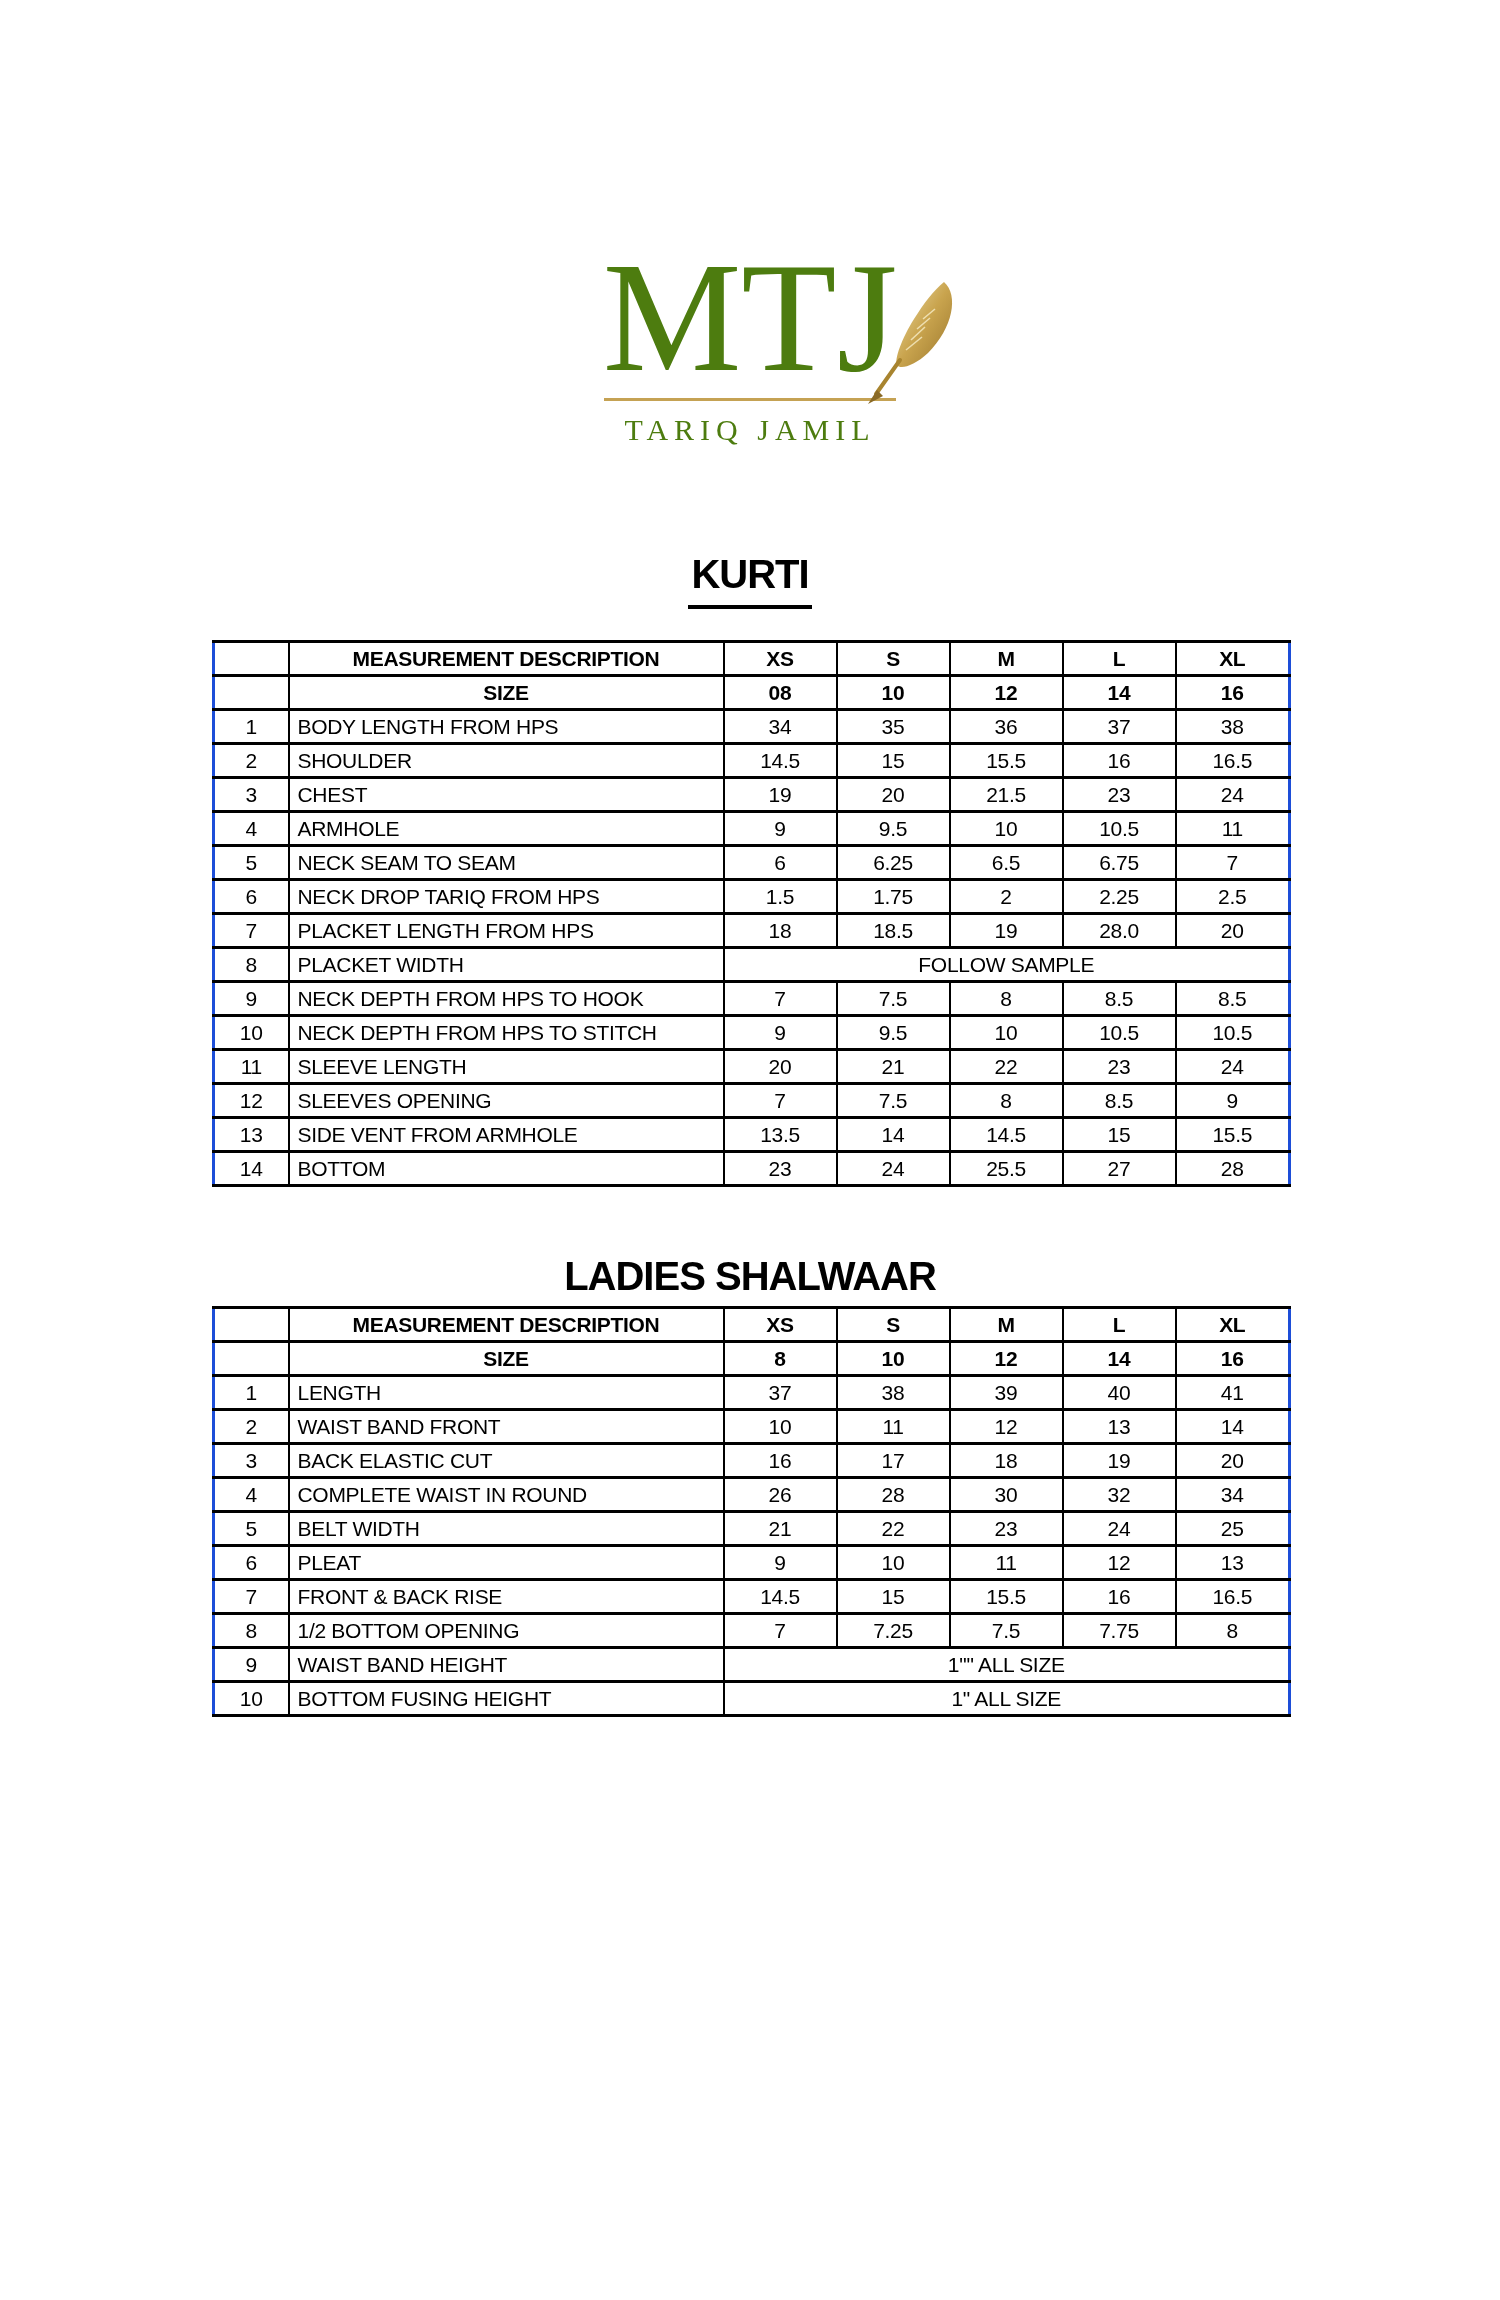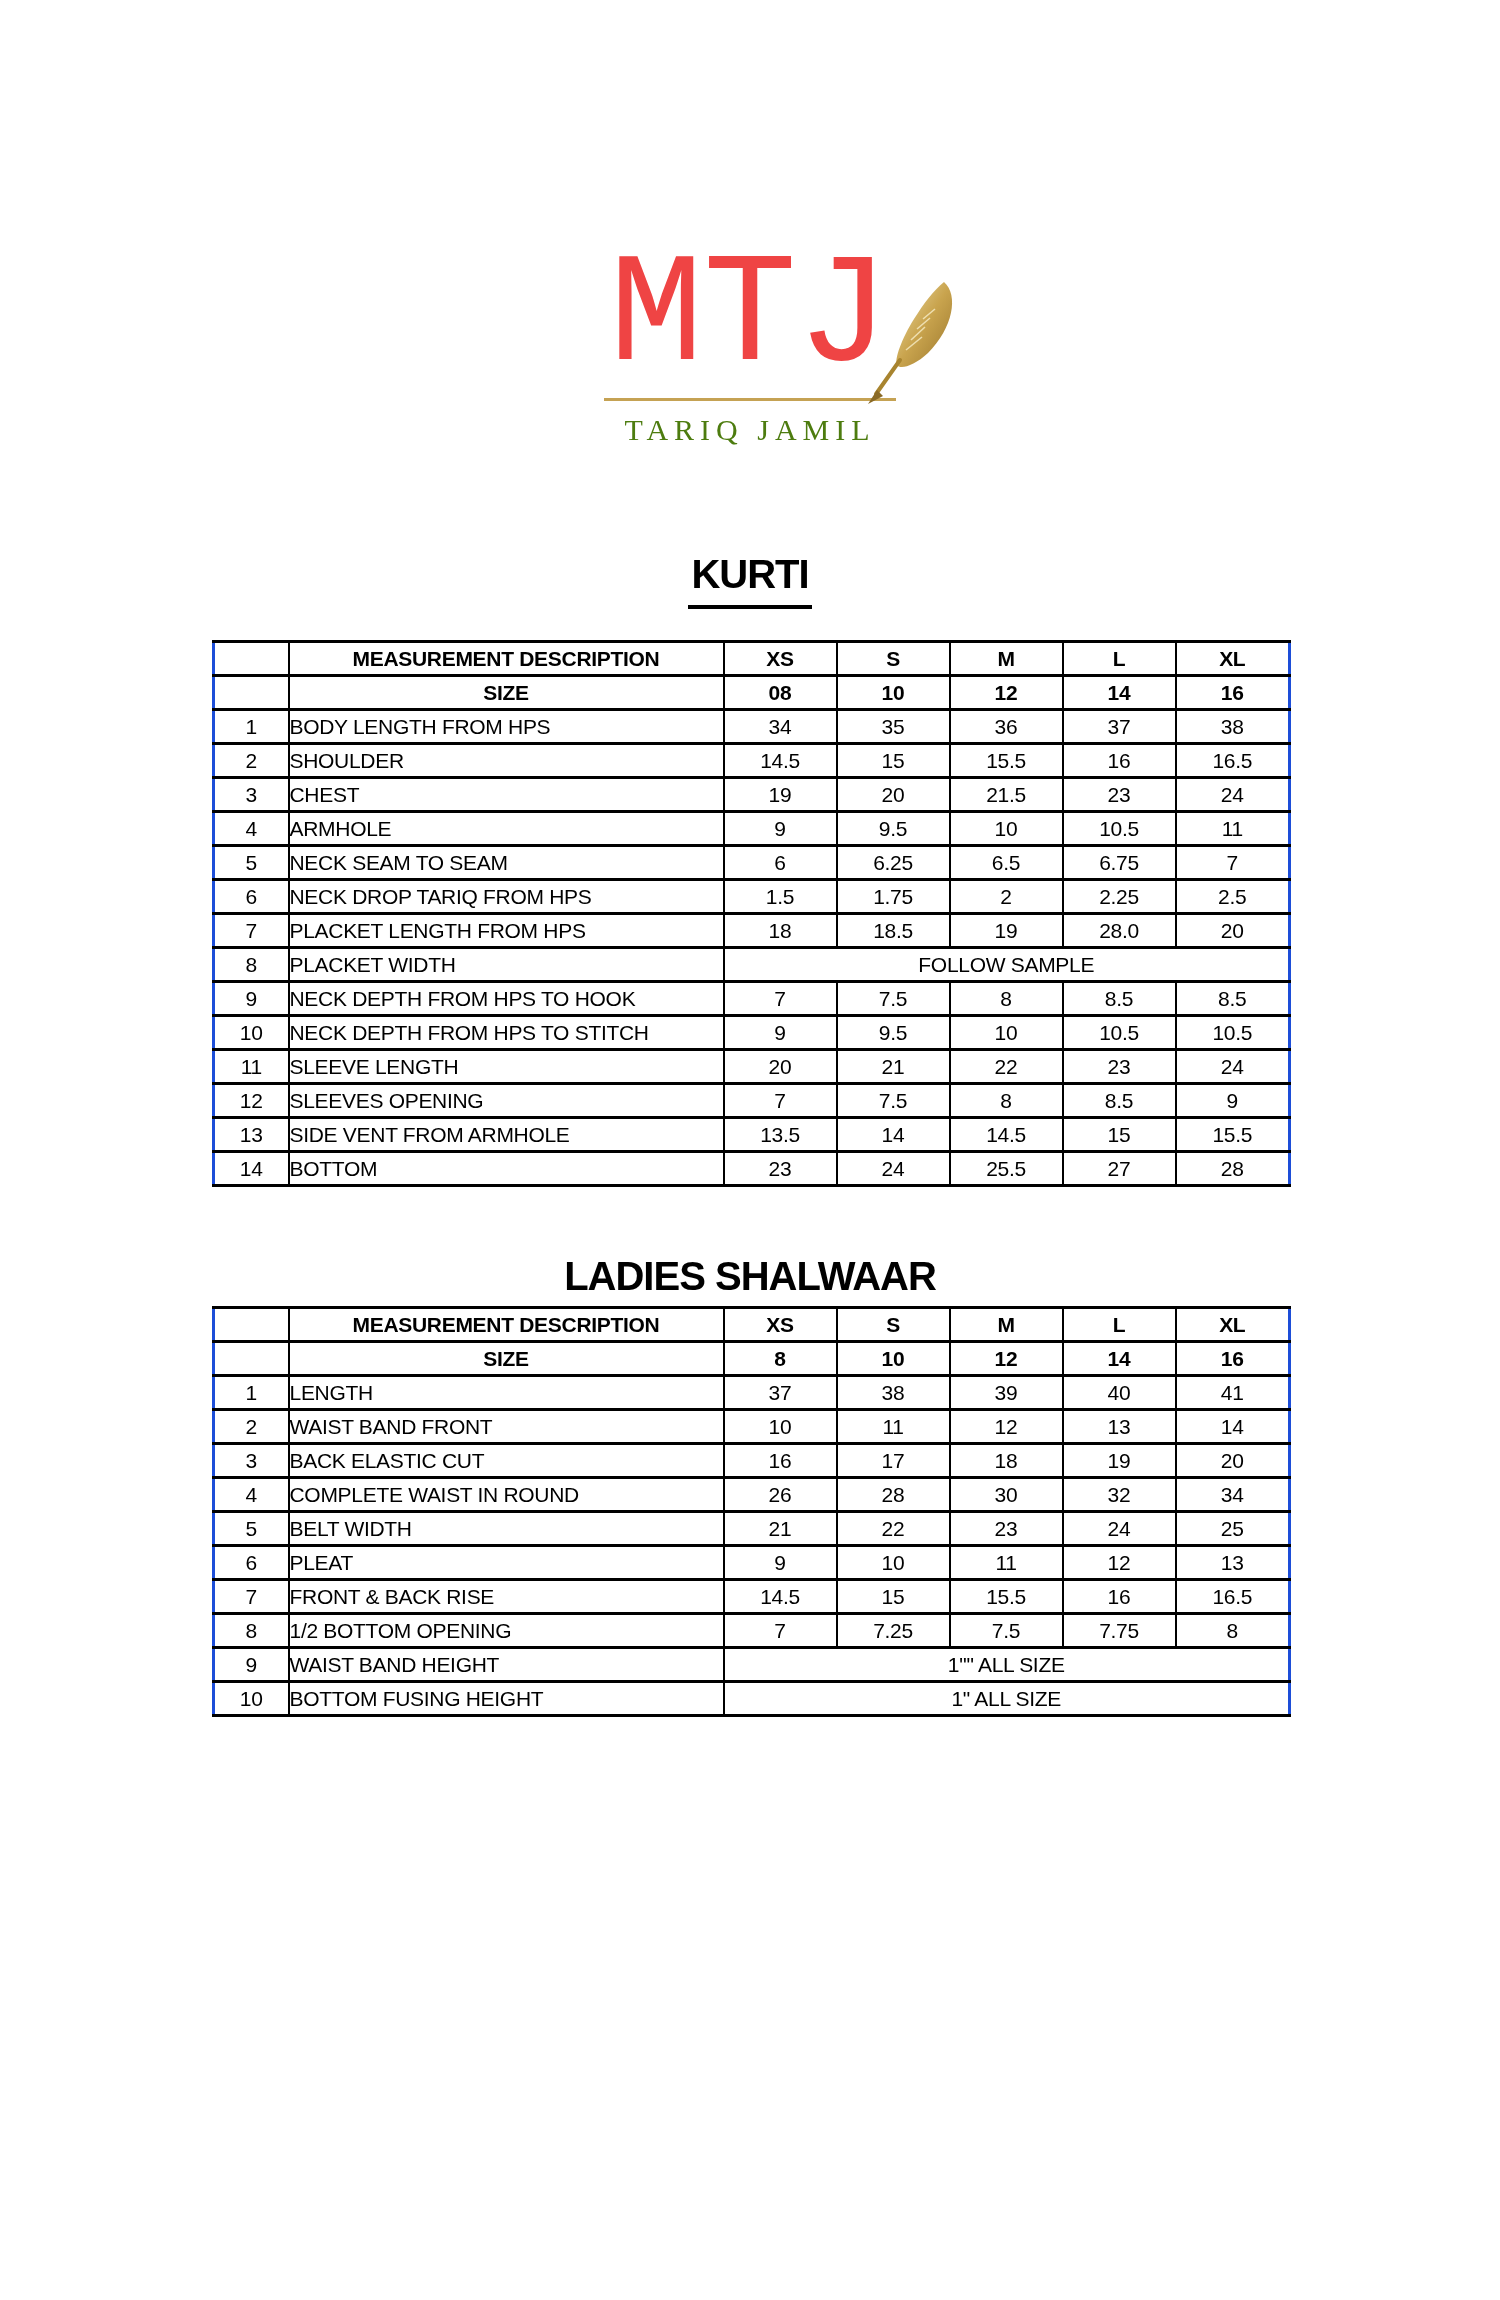--- a/index.html
+++ b/index.html
@@ -11,23 +11,23 @@
     color:#000;
   }
 
   
   .logo-wrap {
     position:absolute; top:240px; left:50%;
     transform:translateX(-50%);
     width:300px; text-align:center;
   }
   .logo-mtj {
-    font-family:Liberation Mono, monospace;
+    font-family:Liberation Serif, serif;
     font-size:156px; line-height:1;
-    color:#ef4444; letter-spacing:0;
+    color:#4d7c0f; letter-spacing:0;
   }
   .logo-line {
     width:292px; height:3px;
     background:#c5a253;
     margin:2px auto 12px auto;
   }
   .logo-brand {
     font-family:"Liberation Serif", serif;
     font-size:30px; letter-spacing:6px;
     color:#4d7c0f; white-space:nowrap;
@@ -66,21 +66,21 @@
     border-left:2px solid #000;
     border-right:2px solid #000;
     border-top:3px solid #000;
     border-bottom:3px solid #000;
     height:34px;
     text-align:center; vertical-align:middle;
     font-size:21px; letter-spacing:-0.3px;
     white-space:nowrap; overflow:hidden;
   }
   .spec-table td.c-desc {
-    text-align:left; 
+    text-align:left; padding-left:8px;
   }
   .spec-table td.hdr { font-weight:bold; }
 </style>
 </head>
 <body>
 
 <div class="logo-wrap">
   <div class="logo-mtj">MTJ</div>
   <div class="logo-line"></div>
   <div class="logo-brand">TARIQ JAMIL</div>

